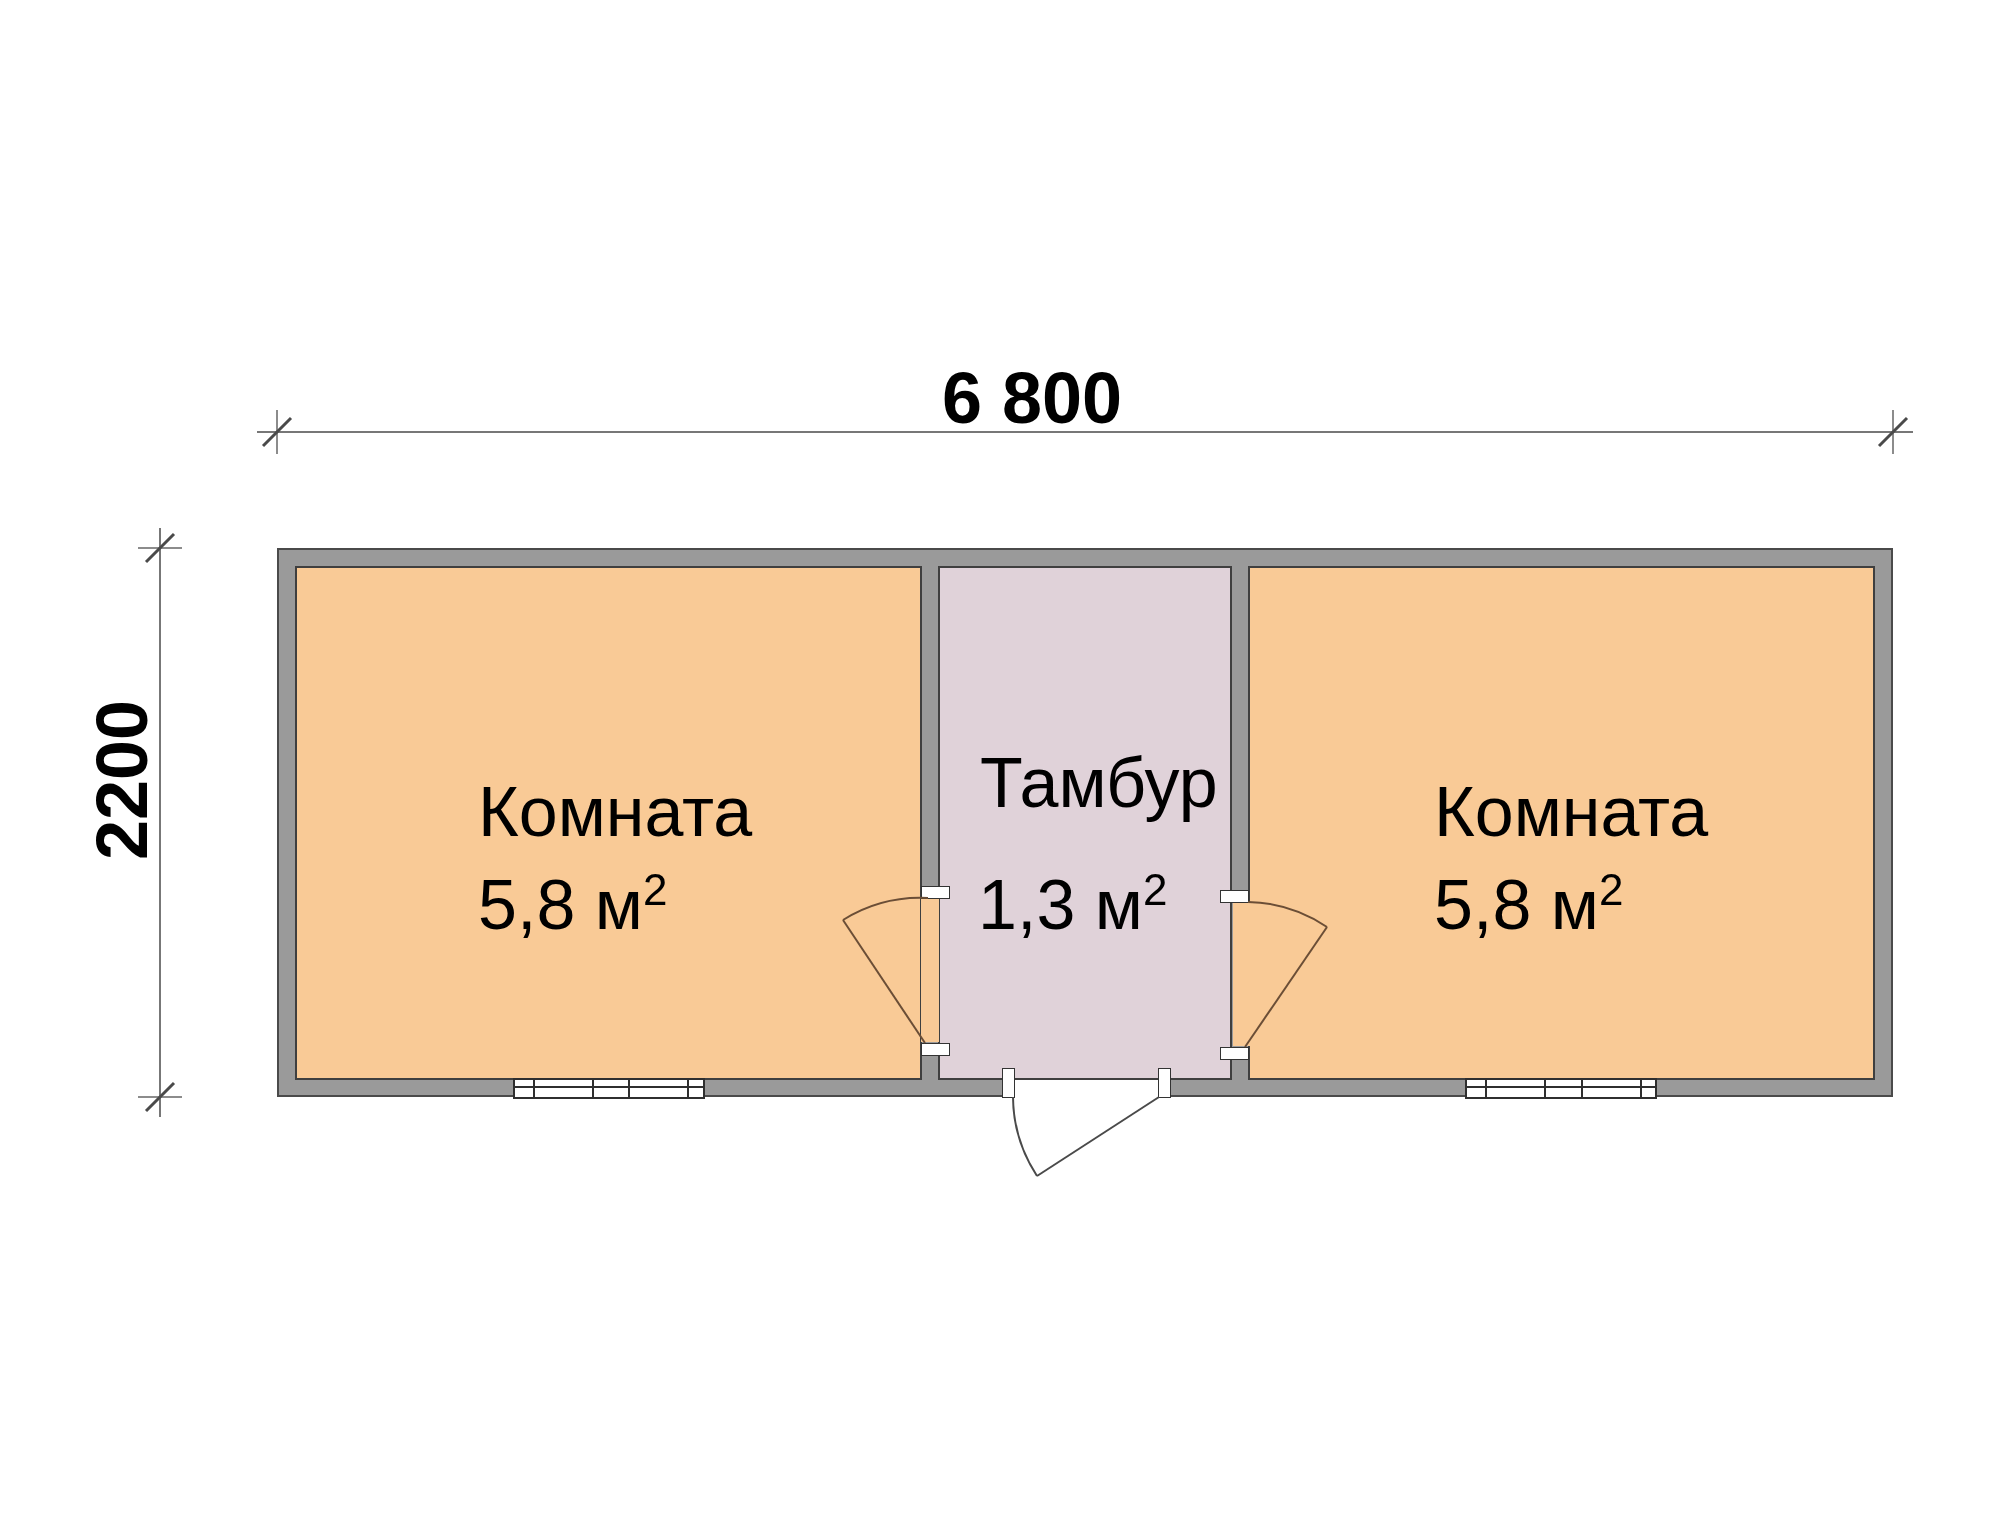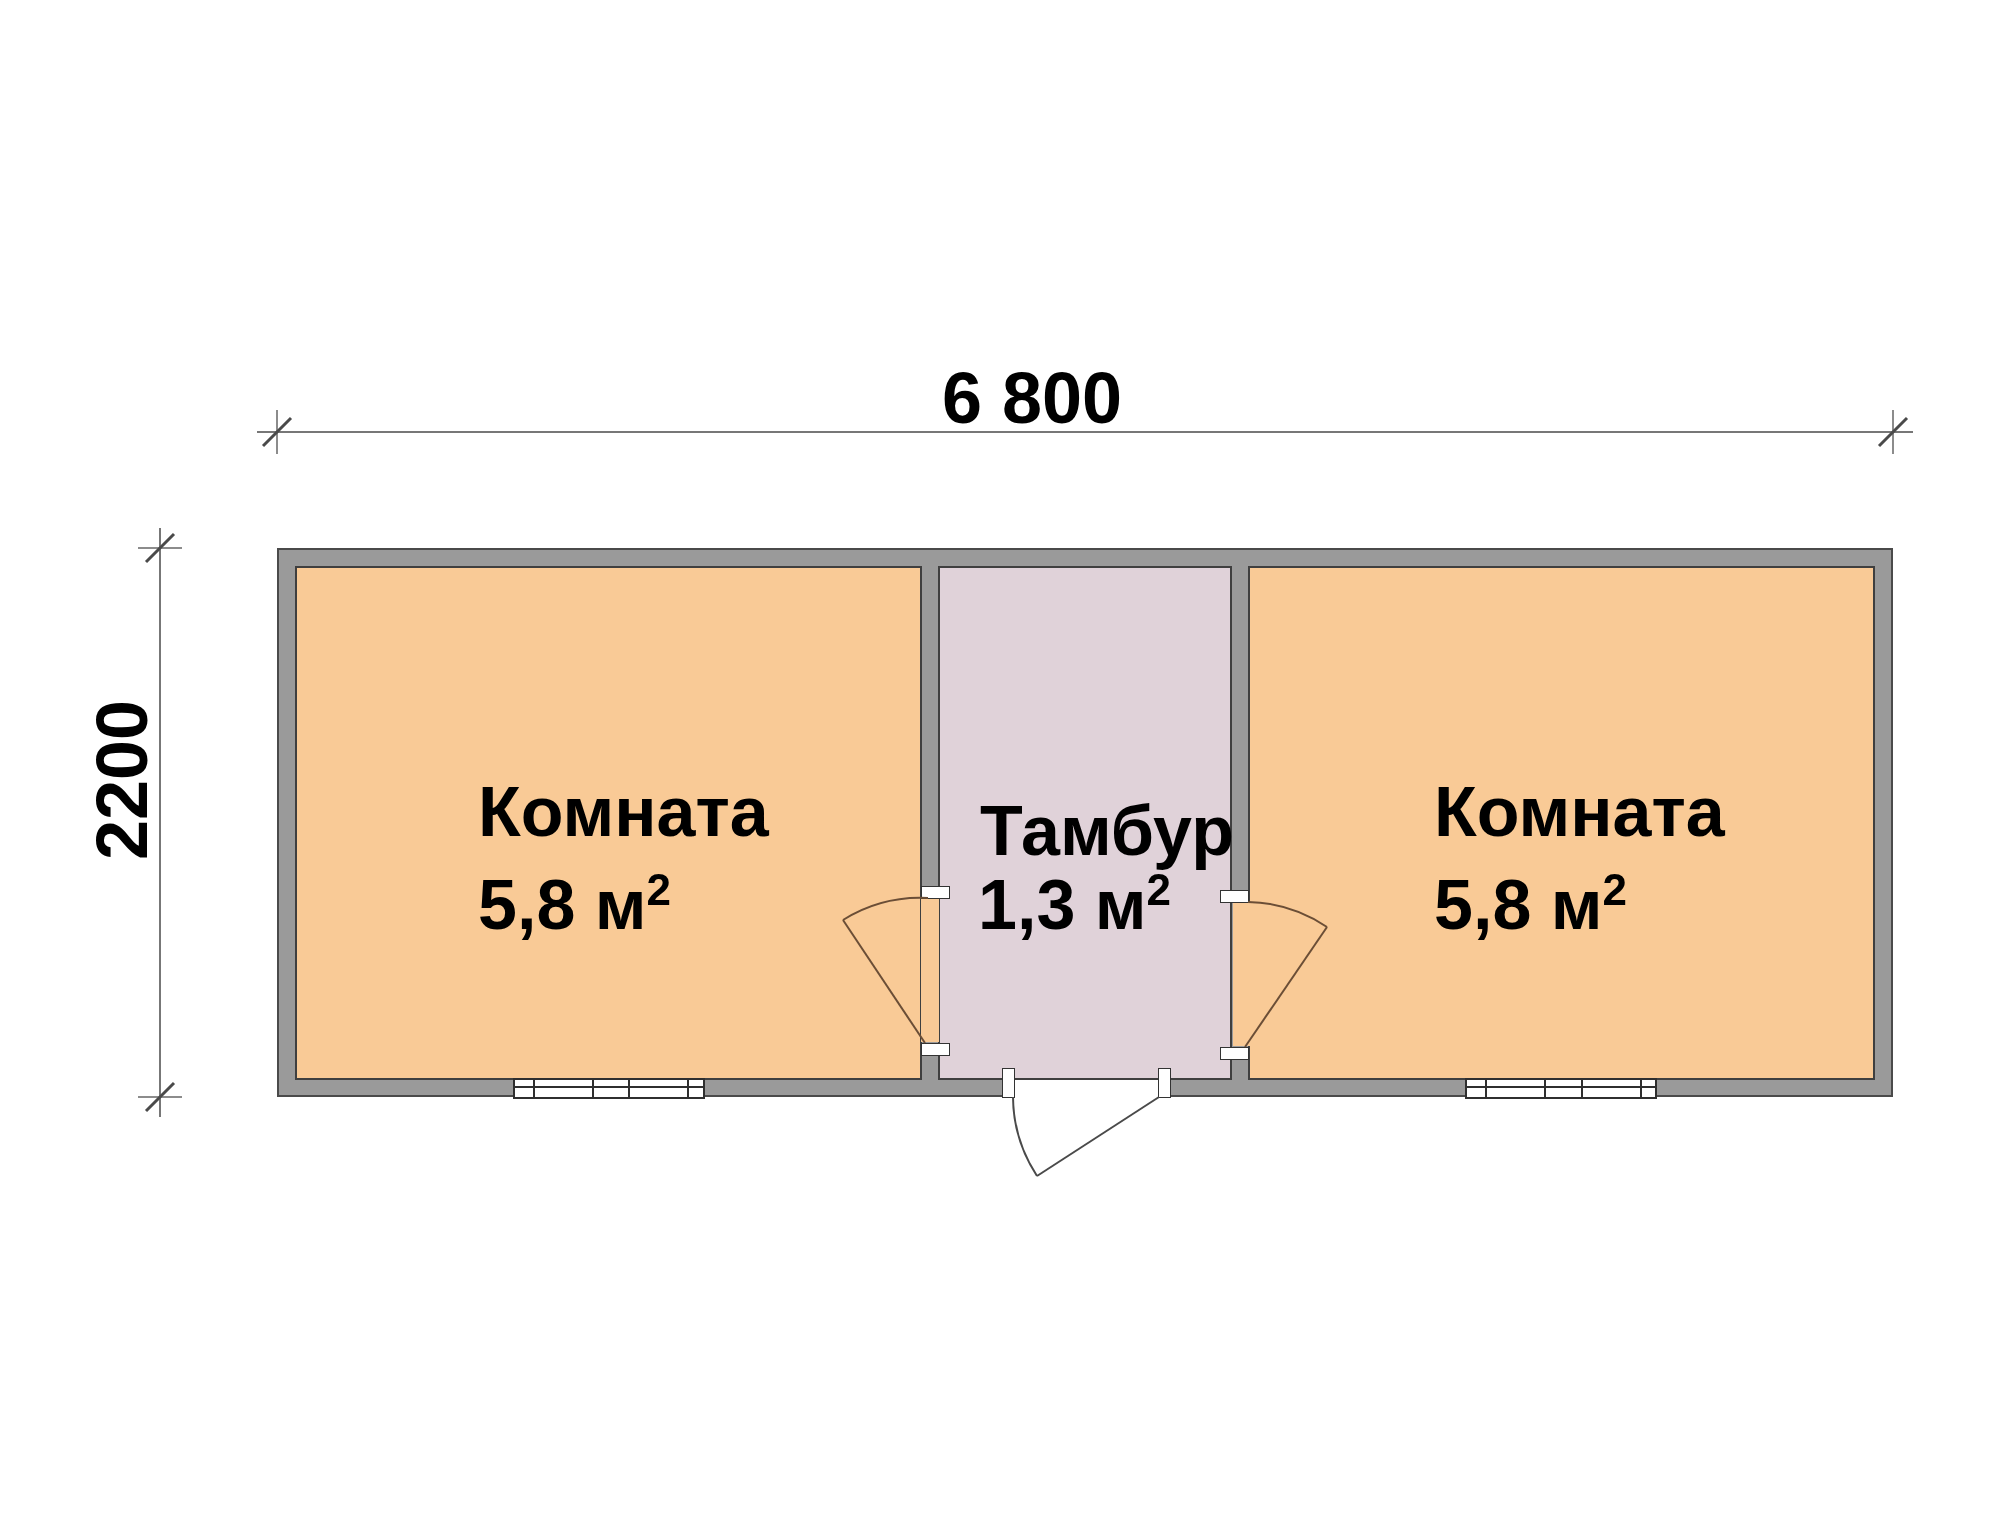--- a/index.html
+++ b/index.html
@@ -82,25 +82,25 @@
   .dim-label{
     font-size:72px;font-weight:bold;line-height:1;
     white-space:nowrap;
   }
   .dim-label-width{left:832px;top:362px;width:400px;text-align:center;}
   .dim-label-height{
     left:-78px;top:744px;width:400px;height:72px;text-align:center;
     transform:rotate(-90deg);transform-origin:center center;
   }
   .room-label{
-    font-size:70px;font-weight:bold;line-height:1;white-space:nowrap;
+    font-size:70px;font-weight:normal;line-height:1;white-space:nowrap;
   }
   .lbl-l-name{left:478px;top:777px;}
   .lbl-l-area{left:478px;top:870px;}
-  .lbl-v-name{left:980px;top:796px;text-align:center;}
+  .lbl-v-name{left:980px;top:748px;text-align:center;}
   .lbl-v-area{left:978px;top:870px;}
   .lbl-r-name{left:1434px;top:777px;}
   .lbl-r-area{left:1434px;top:870px;}
   .sup{
     font-size:44px;position:relative;top:-24px;
   }
 </style>
 </head>
 <body>
 

